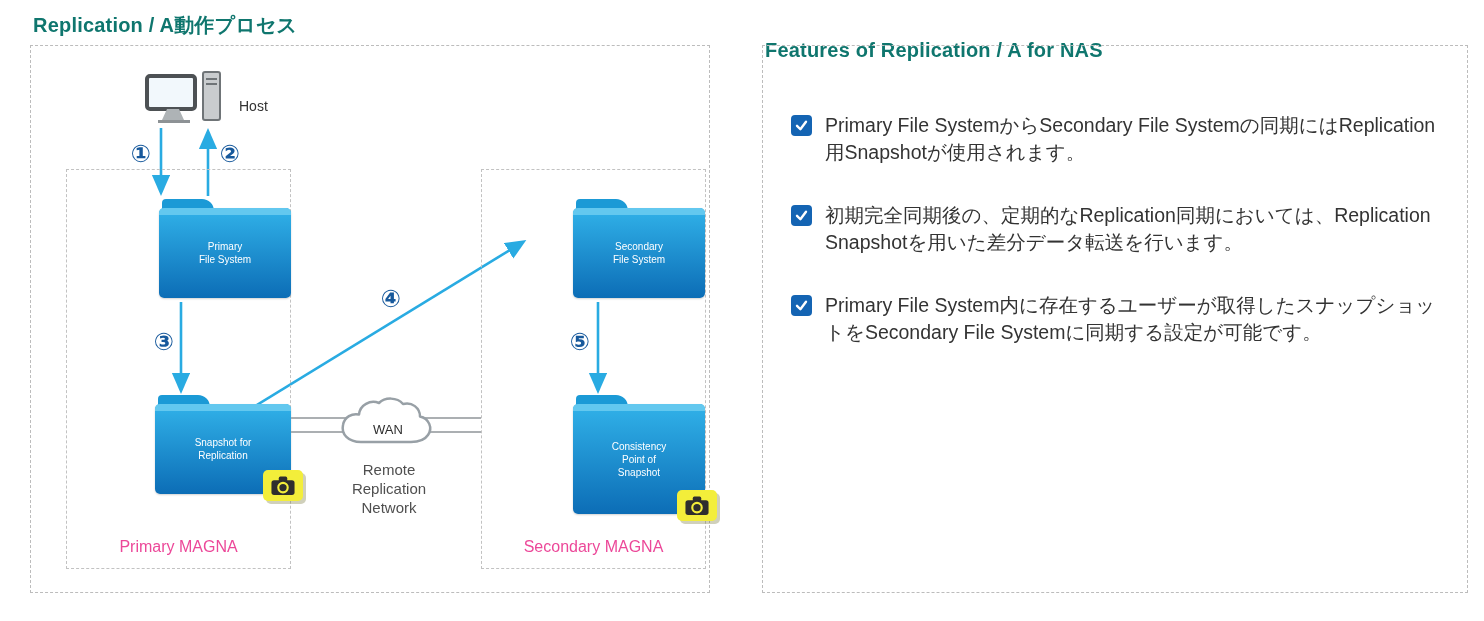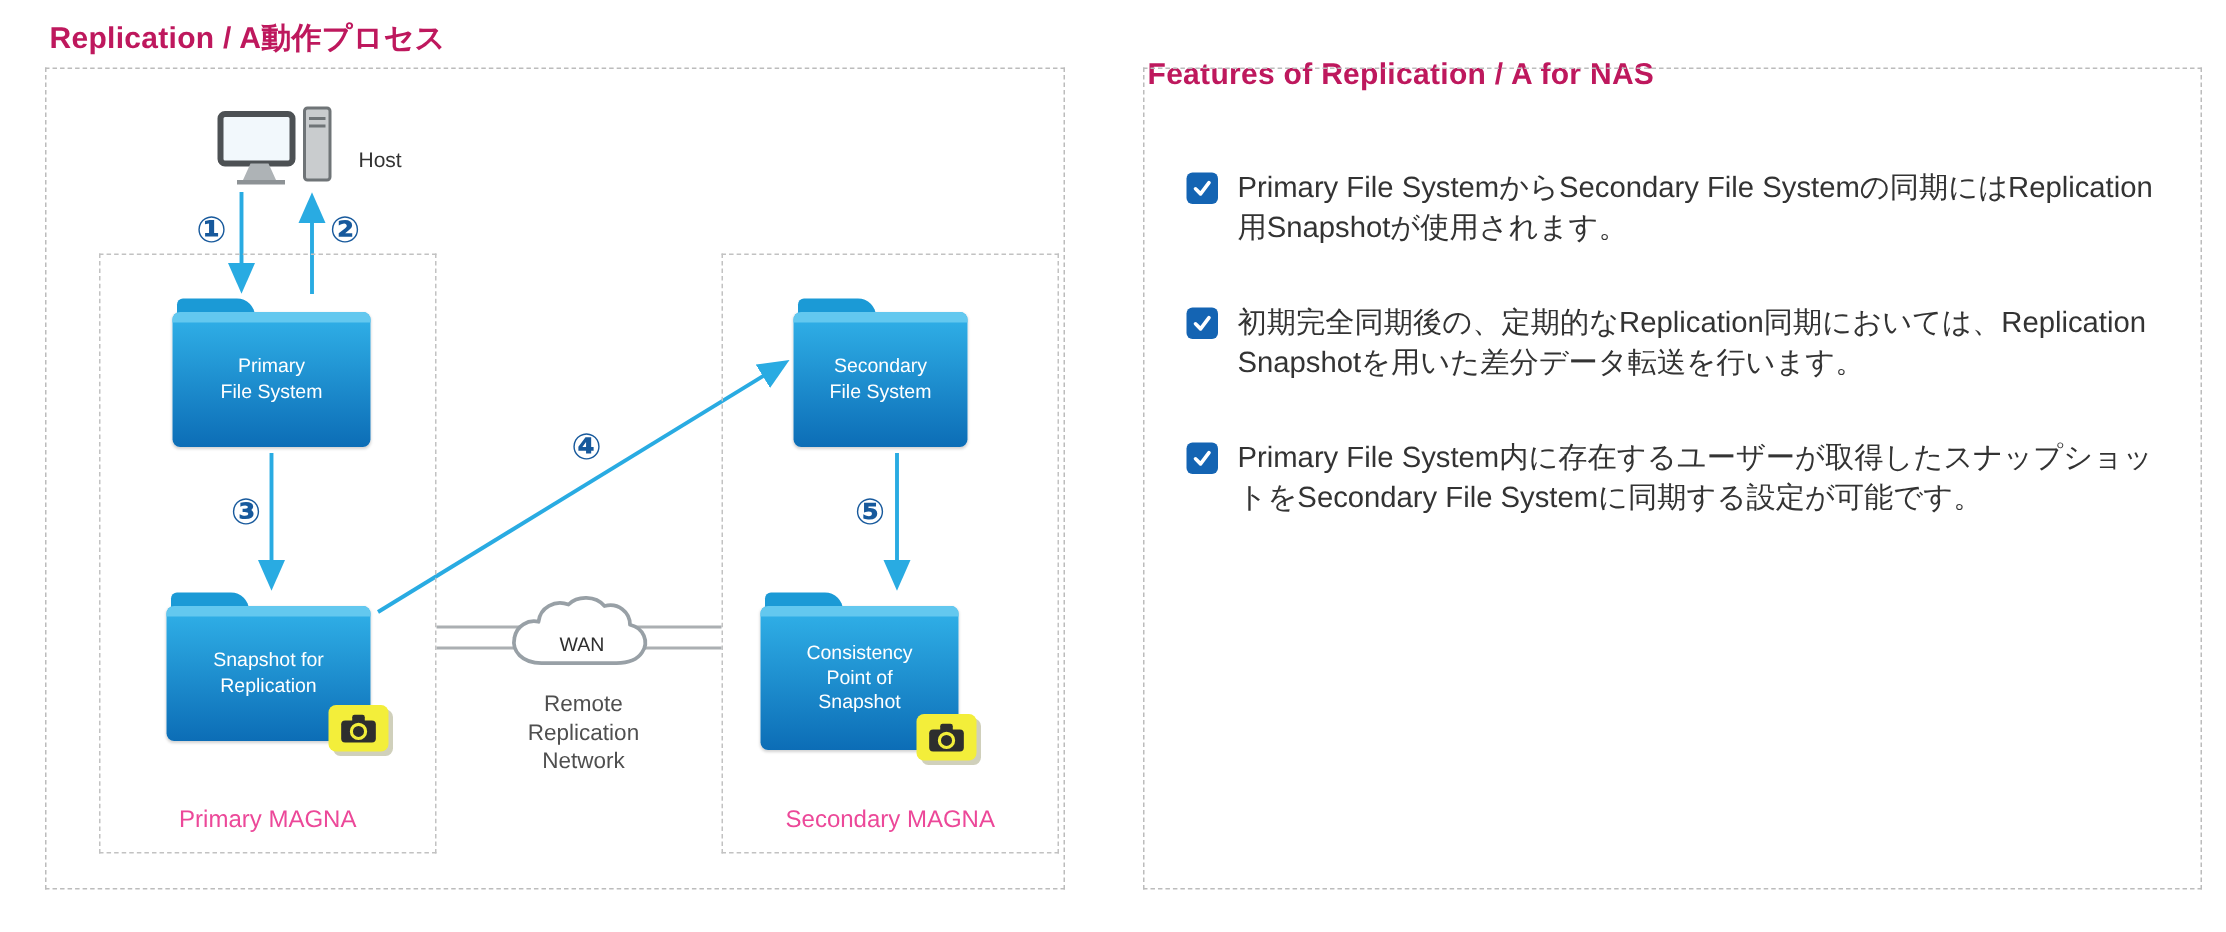--- a/index.html
+++ b/index.html
@@ -3,21 +3,21 @@
 <meta charset="utf-8">
 <style>
   * { box-sizing: border-box; }
   html,body { margin:0; padding:0; }
   body {
     width:1484px; height:621px; background:#ffffff; position:relative;
     font-family:"Liberation Sans","DejaVu Sans",sans-serif; color:#333;
     overflow:hidden;
   }
   .panel-title {
-    position:absolute; top:12px; font-size:20px; font-weight:700; color:#be185d;
+    position:absolute; top:12px; font-size:20px; font-weight:700; color:#0f766e;
     letter-spacing:0.2px;
   }
   .left-title  { left:33px; }
   .right-title { left:765px;margin-top:27px; }
 
   
   .diagram-panel {
     position:absolute; left:30px; top:45px; width:680px; height:548px;
     border:1px dashed #bcbcbc;
   }
@@ -31,35 +31,35 @@
     font-size:16px; color:#ec4899;
   }
 
   .host { position:absolute; left:112px; top:24px; display:flex; align-items:flex-end; gap:12px; }
   .host-label { font-size:14px; color:#333; padding-bottom:12px; }
 
   .folder {
     position:absolute; border-radius:5px;
     background:linear-gradient(180deg,#31b2e9 0%, #0c6db6 100%);
     color:#fff; display:flex; align-items:center; justify-content:center;
-    text-align:center; font-size:13px; line-height:1.3; font-weight:400;
-    white-space:pre-line; box-shadow:0 1px 2px rgba(0,0,0,0.18);
+    text-align:center; font-size:10px; line-height:1.3; font-weight:400;
+    white-space:pre-line; box-shadow:0 1px 2px rgba(0,0,0,0.18);margin-left:44px;
   }
   .folder::before {
     content:""; position:absolute; top:-9px; left:3px; width:52px; height:12px;
     background:#1b9ad6; border-radius:4px 12px 0 0;
   }
   .folder::after {
     content:""; position:absolute; top:0; left:0; right:0; height:7px;
     background:#63c8ef; border-radius:5px 5px 0 0;
   }
   .folder-primary     { left:84px;  top:162px; width:132px; height:90px; }
   .folder-snapshot    { left:80px;  top:358px; width:136px; height:90px; }
-  .folder-secondary   { left:498px; top:162px; width:116px; height:90px; }
-  .folder-consistency { left:476px; top:358px; width:132px; height:96px; }
+  .folder-secondary   { left:498px; top:162px; width:132px; height:90px; }
+  .folder-consistency { left:498px; top:358px; width:132px; height:110px; }
 
   .camera-badge {
     position:absolute; right:-12px; bottom:-7px; width:40px; height:31px;
     background:#f3ee3a; border-radius:5px;
     box-shadow:3px 3px 0 rgba(120,120,60,0.35);
     display:flex; align-items:center; justify-content:center; z-index:3;
   }
 
   .step-num {
     position:absolute; transform:translate(-50%,-50%);

